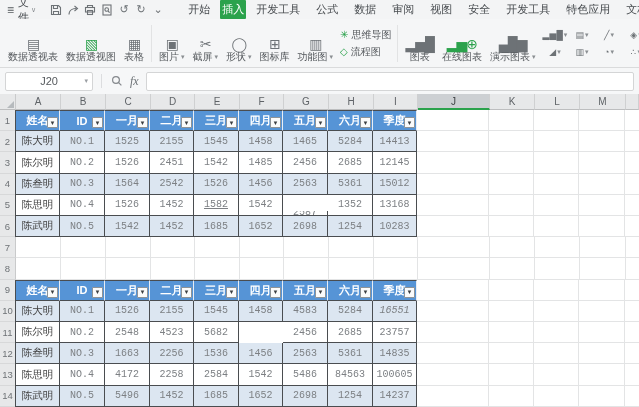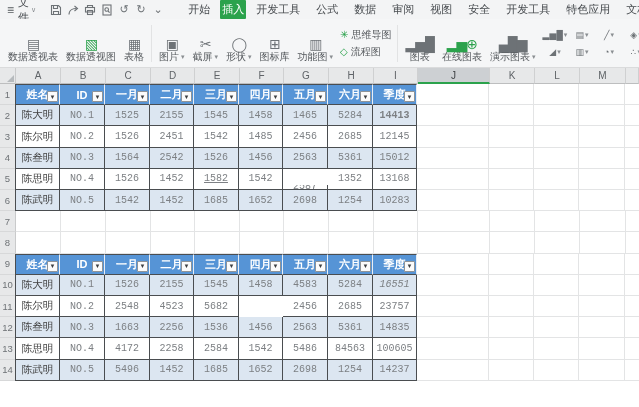--- a/index.html
+++ b/index.html
@@ -267,20 +267,35 @@
             <span class="caret">▾</span>
           </span>
           <span class="mgi">
             <span>∴</span>
             <span class="caret">▾</span>
           </span>
         </div>
       </div>
     </div>
 
+  <div class="fbar">
+    <div class="namebox">
+      <span>J20</span>
+      <span class="nbchev">▾</span>
+    </div>
+    <span class="fvsep"></span>
+    <span class="magicon">
+      <svg width="12" height="12" viewBox="0 0 12 12">
+          <circle cx="5" cy="5" r="3.4" fill="none" stroke="#85898d" stroke-width="1.2"></circle>
+          <line x1="7.6" y1="7.6" x2="10.4" y2="10.4" stroke="#85898d" stroke-width="1.2"></line>
+        </svg>
+    </span>
+    <span class="fx">fx</span>
+    <div class="finput"></div>
+  </div>
 
   <div class="grid" id="grid">
       <div class="colstrip">
         <div class="corner">
           <span class="tri"></span>
         </div>
         <div class="colhead" style="width: 45px;">A</div>
         <div class="colhead" style="width: 45px;">B</div>
         <div class="colhead" style="width: 45px;">C</div>
         <div class="colhead" style="width: 44px;">D</div>
@@ -315,21 +330,21 @@
       <div class="grow">
         <div class="rownum">2</div>
         <div class="cell t tfirst band" style="width: 45px;">陈大明</div>
         <div class="cell t band num" style="width: 45px;">NO.1</div>
         <div class="cell t band num" style="width: 45px;">1525</div>
         <div class="cell t band num" style="width: 44px;">2155</div>
         <div class="cell t band num" style="width: 45px;">1545</div>
         <div class="cell t band num" style="width: 44px;">1458</div>
         <div class="cell t band num" style="width: 45px;">1465</div>
         <div class="cell t band num" style="width: 45px;">5284</div>
-        <div class="cell t band num" style="width: 44px; font-weight: bold;">14413</div>
+        <div class="cell t band num" style="width: 44px;">14413</div>
         <div class="cell" style="width: 72px;"></div>
         <div class="cell" style="width: 45px;"></div>
         <div class="cell" style="width: 45px;"></div>
         <div class="cell" style="width: 46px;"></div>
         <div class="cell filler"></div>
       </div>
       <div class="grow">
         <div class="rownum">3</div>
         <div class="cell t tfirst" style="width: 45px;">陈尔明</div>
         <div class="cell t num" style="width: 45px;">NO.2</div>

